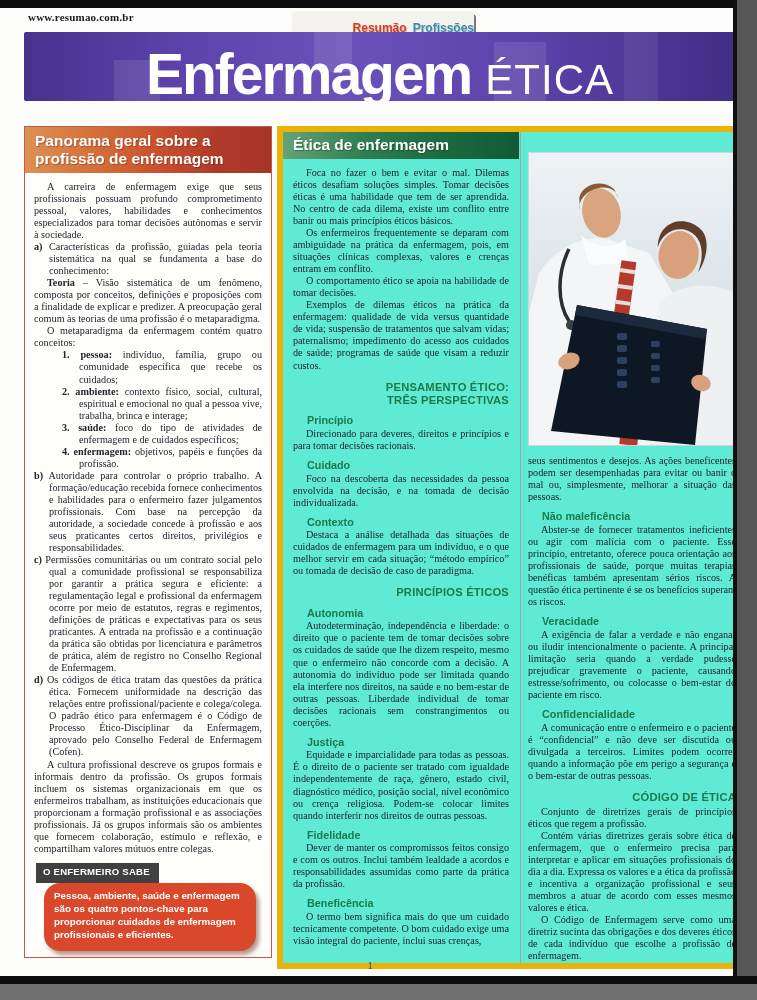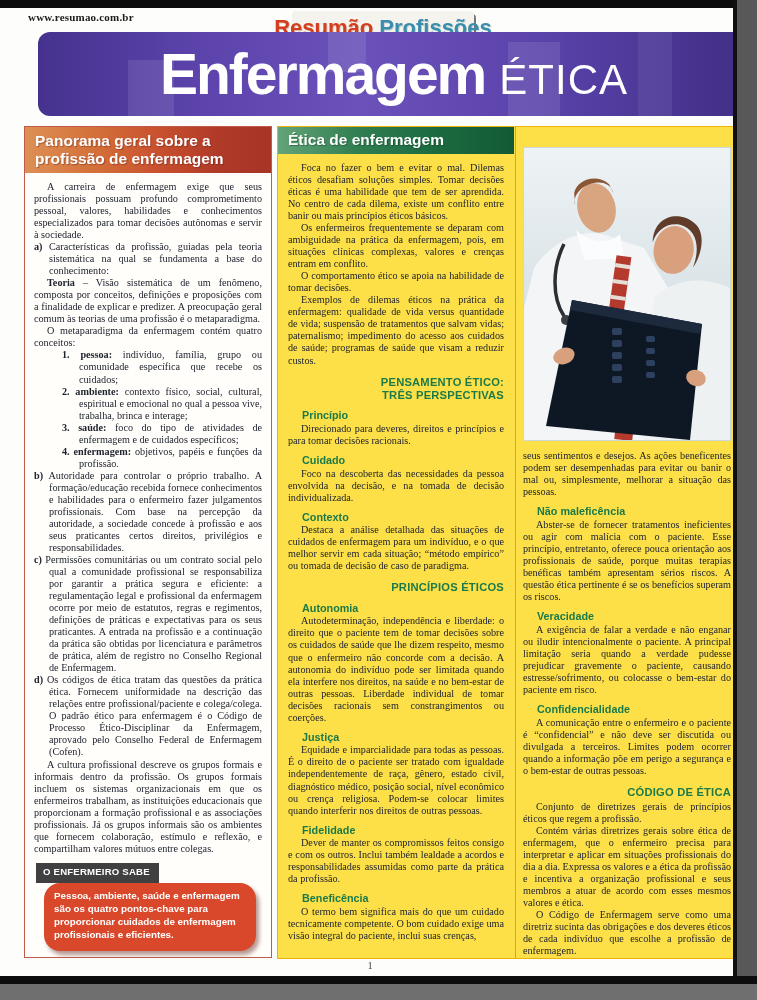--- a/index.html
+++ b/index.html
@@ -9,36 +9,36 @@
 
   
   .edge-top{position:absolute;left:0;top:0;width:757px;height:8px;background:#0c0c0c;}
   .edge-right{position:absolute;top:0;right:0;width:24px;height:1000px;
       background:linear-gradient(to right,#101010 0 4px,#585858 4px 100%);}
   .edge-bot-black{position:absolute;left:0;top:976px;width:757px;height:8px;background:#0d0d0d;}
   .edge-bot-gray{position:absolute;left:0;top:984px;width:757px;height:16px;background:#6f6f6f;}
 
   
   .url{position:absolute;left:28px;top:11px;font:bold 11px "Liberation Serif",serif;color:#1b1b1b;letter-spacing:.2px;}
-  .banner{position:absolute;left:24px;top:32px;width:712px;height:84px;border-radius:12px;
+  .banner{position:absolute;left:24px;top:32px;width:712px;height:69px;border-radius:2px;
       background:linear-gradient(90deg,#46328e 0%,#5b43ab 22%,#6a52ba 45%,#5b43ab 70%,#412e85 100%);
-      overflow:hidden;margin-left:14px;}
+      overflow:hidden;}
   .banner .blk{position:absolute;background:rgba(255,255,255,.10);}
   .banner .blk.b1{left:90px;top:28px;width:46px;height:56px;}
   .banner .blk.b2{left:290px;top:0;width:38px;height:40px;}
   .banner .blk.b3{left:470px;top:10px;width:52px;height:74px;}
   .banner .blk.b4{left:600px;top:0;width:34px;height:84px;background:rgba(255,255,255,.07);}
   .banner-title{position:absolute;left:0;right:0;top:14px;display:flex;justify-content:center;align-items:baseline;gap:14px;
       font-family:"Liberation Sans",sans-serif;color:#fff;}
   .title-main{font-size:57px;font-weight:bold;letter-spacing:-2px;line-height:1;}
   .title-sub{font-size:42px;font-weight:normal;letter-spacing:1px;line-height:1;}
   .badge{position:absolute;left:292px;top:11px;width:182px;height:34px;background:#f4f3ee;
       border-radius:4px;box-shadow:2px 3px 0 rgba(10,10,10,.55), inset 0 -3px 0 #cfcec6;
-      display:flex;align-items:center;justify-content:center;gap:6px;
-      font-family:"Liberation Sans",sans-serif;font-weight:bold;font-size:22px;}
+      display:flex;align-items:center;justify-content:flex-end;gap:6px;
+      font-family:"Liberation Sans",sans-serif;font-weight:bold;font-size:12px;}
   .badge .r{color:#d43e1e;text-shadow:1px 1px 0 rgba(120,30,10,.25);}
   .badge .p{color:#3a8dad;text-shadow:1px 1px 0 rgba(20,70,90,.2);}
 
   
   .body-text{font-size:10.2px;line-height:1.18;color:#20242f;text-align:justify;}
   .body-text p{margin:0;}
   .ind{text-indent:13px;}
   .hang{padding-left:15px;text-indent:-15px;}
   .hang2{padding-left:31px;text-indent:-17px;}
   b.mk{font-weight:bold;}
@@ -59,22 +59,22 @@
   
   .callout{margin:8px 2px 0 2px;}
   .callout-label{display:inline-block;background:#404040;color:#fff;
       font-family:"Liberation Sans",sans-serif;font-weight:bold;font-size:9.6px;
       padding:3px 9px 6px 7px;letter-spacing:.2px;position:relative;z-index:2;}
   .callout-box{margin:0 4px 0 8px;background:#d9482a;border-radius:16px;padding:7px 10px 9px 10px;
       color:#fff;font-family:"Liberation Sans",sans-serif;font-weight:bold;font-size:9.8px;line-height:1.32;
       box-shadow:3px 4px 4px rgba(90,25,15,.45);text-align:left;}
 
   
-  .big-box{position:absolute;left:277px;top:126px;width:461px;height:831px;background:#fde047;
-      border:1px solid #eab308;overflow:hidden;}
+  .big-box{position:absolute;left:277px;top:126px;width:461px;height:831px;background:#5eead4;
+      border:6px solid #eab308;overflow:hidden;}
   .mid-head{position:absolute;left:0;top:0;width:236px;height:27px;box-sizing:border-box;padding:4px 0 0 10px;
       background:linear-gradient(90deg,#63a478 0%,#2f7d50 35%,#1d6b41 65%,#125a35 100%);
       font-family:"Liberation Sans",sans-serif;font-weight:bold;font-size:15.5px;color:#fff;
       text-shadow:1px 1px 1px rgba(10,50,30,.45);}
   .mid-col{position:absolute;left:0;top:27px;width:236px;bottom:0;box-sizing:border-box;padding:8px 10px 0 10px;overflow:hidden;}
   .vdiv{position:absolute;left:237px;top:0;bottom:0;width:1px;background:#9fa8ab;}
   .right-col{position:absolute;left:238px;top:16px;width:223px;bottom:0;box-sizing:border-box;padding:4px 8px 0 7px;overflow:hidden;}
   .photo-wrap{width:206px;height:292px;margin:0 auto 9px auto;border:1px solid #cdd7da;background:#e8eef1;}
   .photo-wrap svg{display:block;}
 

